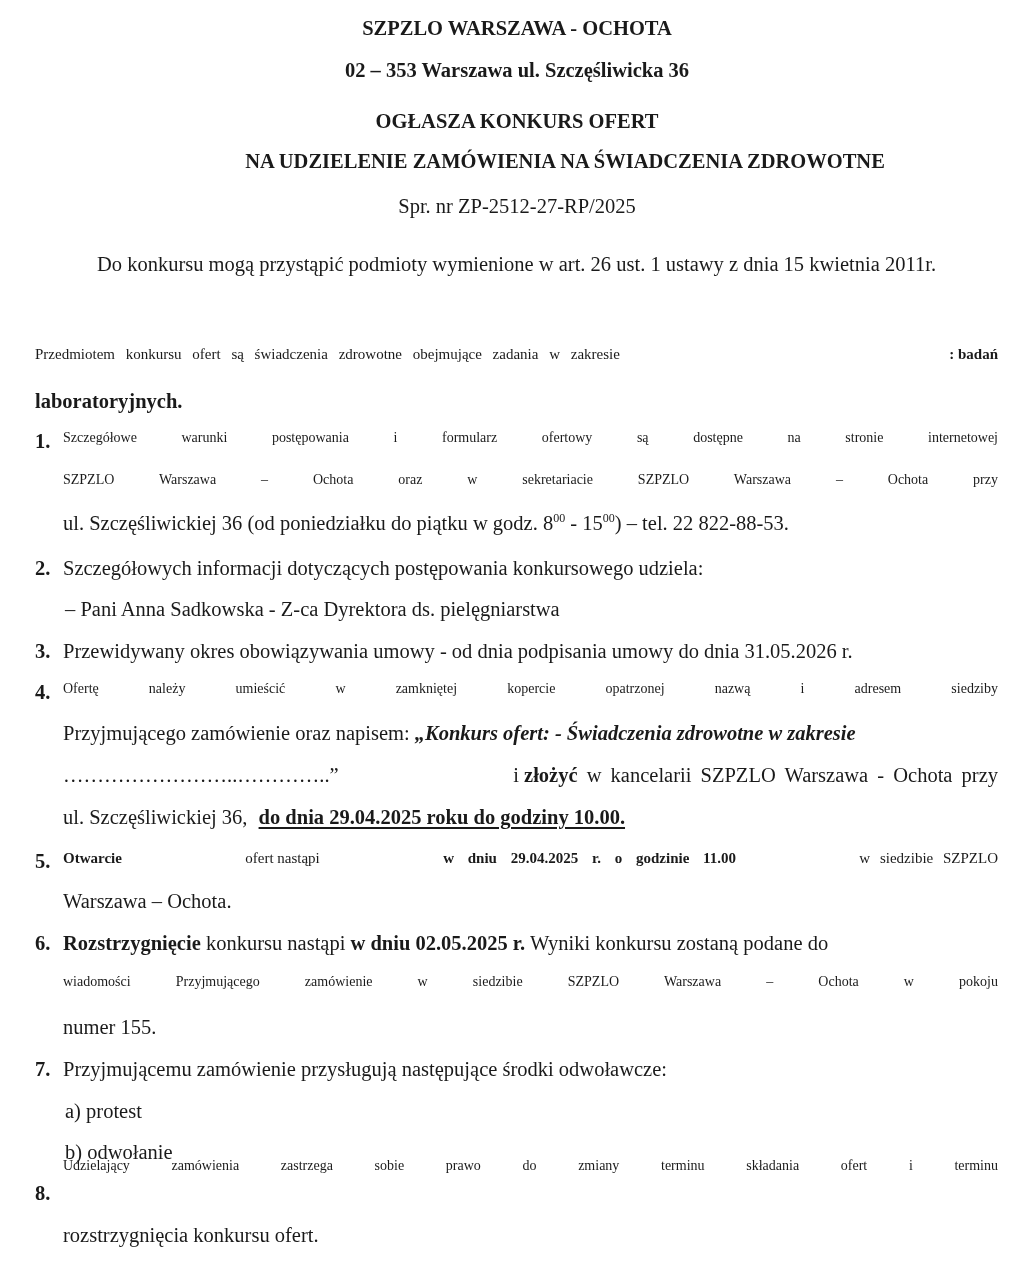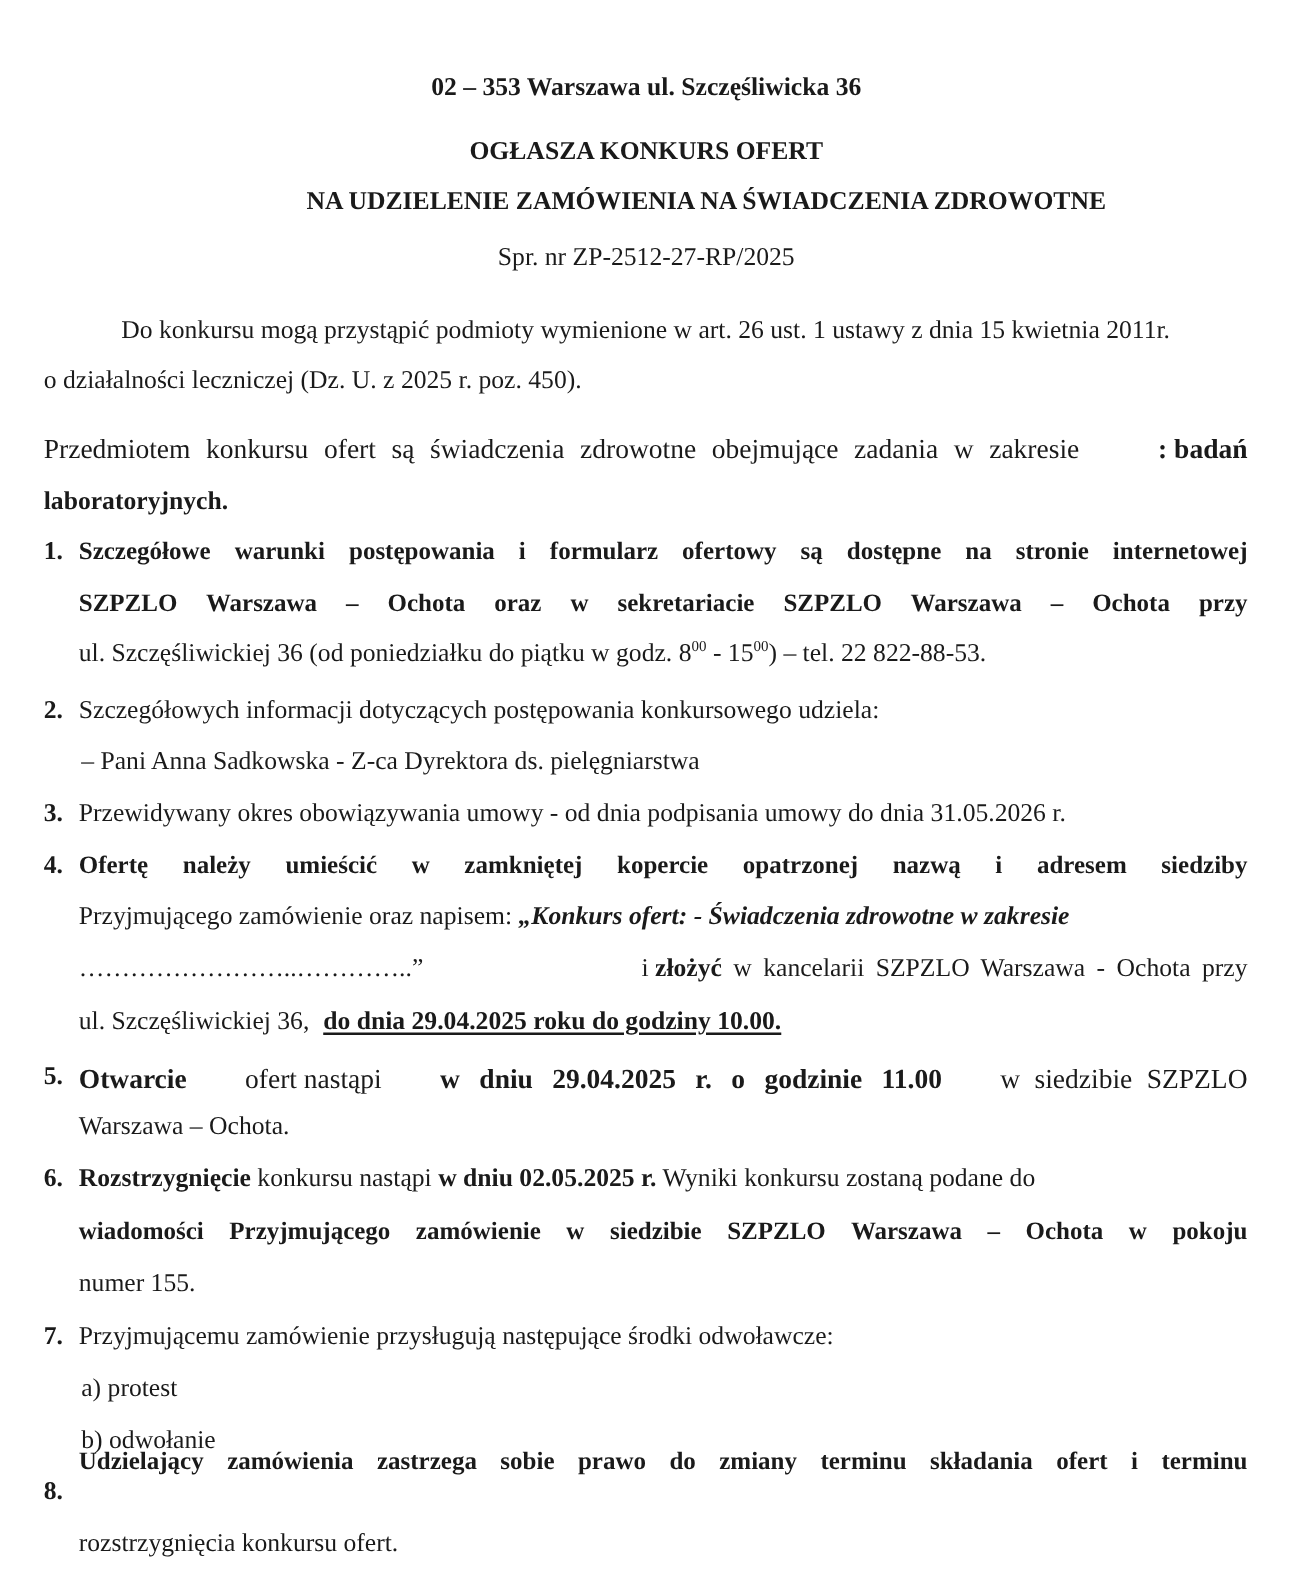--- a/index.html
+++ b/index.html
@@ -5,38 +5,38 @@
   html, body { margin: 0; padding: 0; background: #ffffff; }
   body {
     width: 1034px; height: 1266px; overflow: hidden; position: relative;
     font-family: "Liberation Serif", "DejaVu Serif", serif;
     color: #1a1a1a;
   }
   .page { position: absolute; left: 0; top: 0; width: 1034px; height: 1266px; }
   .center { position: absolute; left: 0; width: 1034px; text-align: center; font-size: 20.5px; }
   .b { font-weight: bold; }
   .line { position: absolute; font-size: 20.5px; white-space: nowrap; text-align: center; }
-  .just { position: absolute; font-size: 20px; text-align: justify; text-align-last: justify; white-space: nowrap; font-weight: bold; }
+  .just { position: absolute; font-size: 14px; text-align: justify; text-align-last: justify; white-space: nowrap; }
   .num { font-weight: bold; }
   .ul { text-decoration: underline; text-decoration-thickness: 2px; text-underline-offset: 3px; }
   sup { font-size: 12px; vertical-align: 8px; line-height: 0; }
-  .flex-just { position: absolute; display: flex; justify-content: space-between; font-size: 22px; white-space: nowrap; }
+  .flex-just { position: absolute; display: flex; justify-content: space-between; font-size: 15px; white-space: nowrap; }
 </style>
 </head>
 <body>
 
 <div class="page">
 
+  <div class="center b" style="top:17px;">SZPZLO WARSZAWA - OCHOTA</div>
   <div class="center b" style="top:59px;">02 – 353 Warszawa ul. Szczęśliwicka 36</div>
   <div class="center b" style="top:110px;">OGŁASZA KONKURS OFERT</div>
   <div class="center b" style="top:150px;padding-left:48px;">NA UDZIELENIE ZAMÓWIENIA NA ŚWIADCZENIA ZDROWOTNE</div>
   <div class="center" style="top:195px;">Spr. nr ZP-2512-27-RP/2025</div>
 
   <div class="line" style="left:35px; top:253px; width:963px;">Do konkursu mogą przystąpić podmioty wymienione w art. 26 ust. 1 ustawy z dnia 15 kwietnia 2011r.</div>
-  <div class="line" style="left:35px; top:293px;">o działalności leczniczej (Dz. U. z 2025 r. poz. 450).</div>
 
   <div class="flex-just" style="left:35px; top:346px; width:963px;">
     <span style="word-spacing:7px;">Przedmiotem konkursu ofert są świadczenia zdrowotne obejmujące zadania w zakresie</span>
     <span class="b">: badań</span>
   </div>
   <div class="line b" style="left:35px; top:390px;">laboratoryjnych.</div>
 
   <div class="line num" style="left:35px; top:430px;">1.</div>
   <div class="just" style="left:63px; top:430px; width:935px;">Szczegółowe warunki postępowania i formularz ofertowy są dostępne na stronie internetowej</div>
   <div class="just" style="left:63px; top:472px; width:935px;">SZPZLO Warszawa – Ochota oraz w sekretariacie SZPZLO Warszawa – Ochota przy</div>

